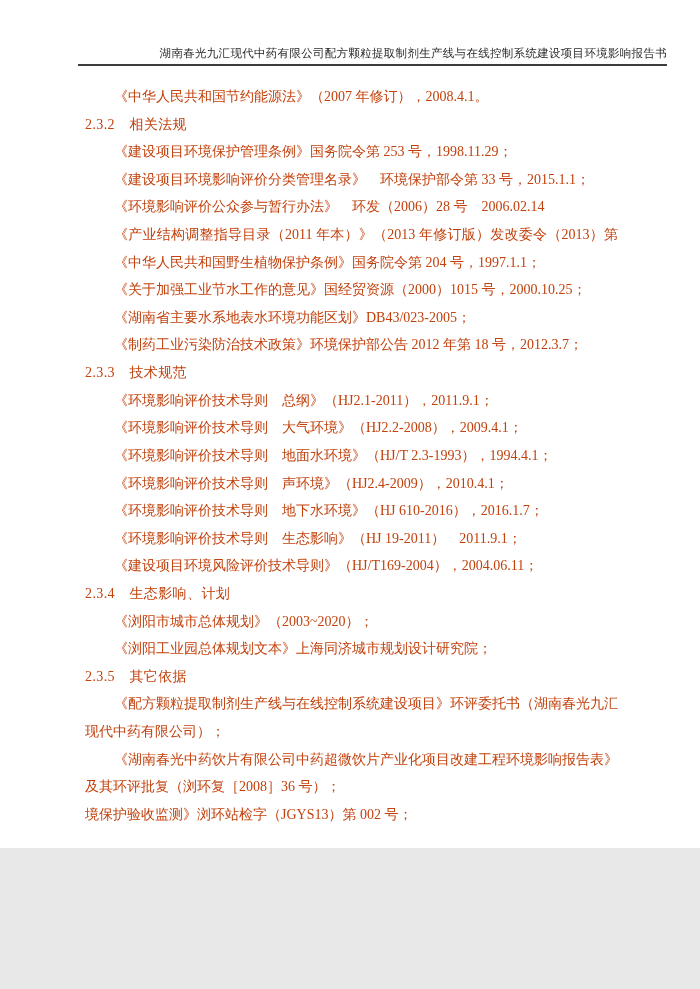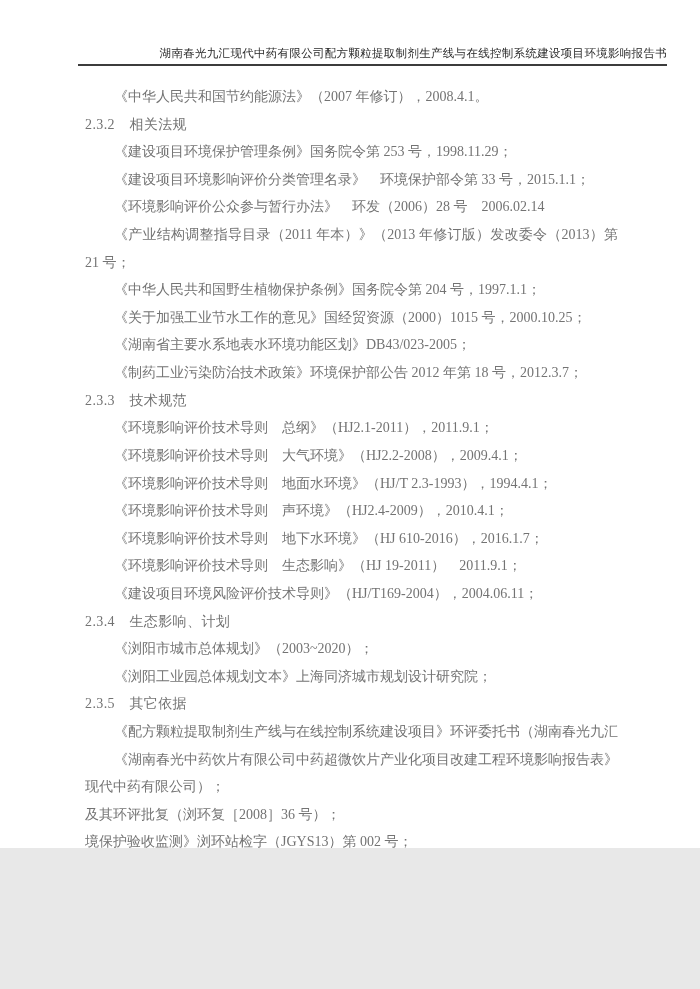--- a/index.html
+++ b/index.html
@@ -25,21 +25,21 @@
   .header-rule{
     position:absolute;
     top:64px;left:78px;width:589px;
     height:0;
     border-top:2px solid #3c3c3c;
   }
   .doc-body{
     position:absolute;
     top:83px;left:85px;width:533px;
     font-size:14px;
-    color:#737373;
+    color:#c2410c;
   }
   .line{
     height:27.62px;
     line-height:27.62px;
     white-space:nowrap;
   }
   .indent{ text-indent:29px; }
   .section{ letter-spacing:0.4px; }
   .justify{
     white-space:normal;
@@ -62,39 +62,38 @@
   <div class="doc-header">湖南春光九汇现代中药有限公司配方颗粒提取制剂生产线与在线控制系统建设项目环境影响报告书</div>
   <div class="header-rule"></div>
 
   <div class="doc-body">
     <div class="line indent">《中华人民共和国节约能源法》（2007 年修订），2008.4.1。</div>
     <div class="line section">2.3.2　相关法规</div>
     <div class="line indent">《建设项目环境保护管理条例》国务院令第 253 号，1998.11.29；</div>
     <div class="line indent">《建设项目环境影响评价分类管理名录》　环境保护部令第 33 号，2015.1.1；</div>
     <div class="line indent">《环境影响评价公众参与暂行办法》　环发（2006）28 号　2006.02.14</div>
     <div class="line indent justify">《产业结构调整指导目录（2011 年本）》（2013 年修订版）发改委令（2013）第</div>
-    <div class="line">21 号；</div>
     <div class="line indent">《中华人民共和国野生植物保护条例》国务院令第 204 号，1997.1.1；</div>
     <div class="line indent">《关于加强工业节水工作的意见》国经贸资源（2000）1015 号，2000.10.25；</div>
     <div class="line indent">《湖南省主要水系地表水环境功能区划》DB43/023-2005；</div>
     <div class="line indent">《制药工业污染防治技术政策》环境保护部公告 2012 年第 18 号，2012.3.7；</div>
     <div class="line section">2.3.3　技术规范</div>
     <div class="line indent">《环境影响评价技术导则　总纲》（HJ2.1-2011），2011.9.1；</div>
     <div class="line indent">《环境影响评价技术导则　大气环境》（HJ2.2-2008），2009.4.1；</div>
     <div class="line indent">《环境影响评价技术导则　地面水环境》（HJ/T 2.3-1993），1994.4.1；</div>
     <div class="line indent">《环境影响评价技术导则　声环境》（HJ2.4-2009），2010.4.1；</div>
     <div class="line indent">《环境影响评价技术导则　地下水环境》（HJ 610-2016），2016.1.7；</div>
     <div class="line indent">《环境影响评价技术导则　生态影响》（HJ 19-2011）　2011.9.1；</div>
     <div class="line indent">《建设项目环境风险评价技术导则》（HJ/T169-2004），2004.06.11；</div>
     <div class="line section">2.3.4　生态影响、计划</div>
     <div class="line indent">《浏阳市城市总体规划》（2003~2020）；</div>
     <div class="line indent">《浏阳工业园总体规划文本》上海同济城市规划设计研究院；</div>
     <div class="line section">2.3.5　其它依据</div>
     <div class="line indent justify">《配方颗粒提取制剂生产线与在线控制系统建设项目》环评委托书（湖南春光九汇</div>
+    <div class="line">现代中药有限公司）；</div>
     <div class="line indent">《湖南春光中药饮片有限公司中药超微饮片产业化项目改建工程环境影响报告表》</div>
-    <div class="line">现代中药有限公司）；</div>
     <div class="line">及其环评批复（浏环复［2008］36 号）；</div>
     <div class="line">境保护验收监测》浏环站检字（JGYS13）第 002 号；</div>
   </div>
 
   <div class="page-num">7</div>
 
 </div>
 
 </body></html>

